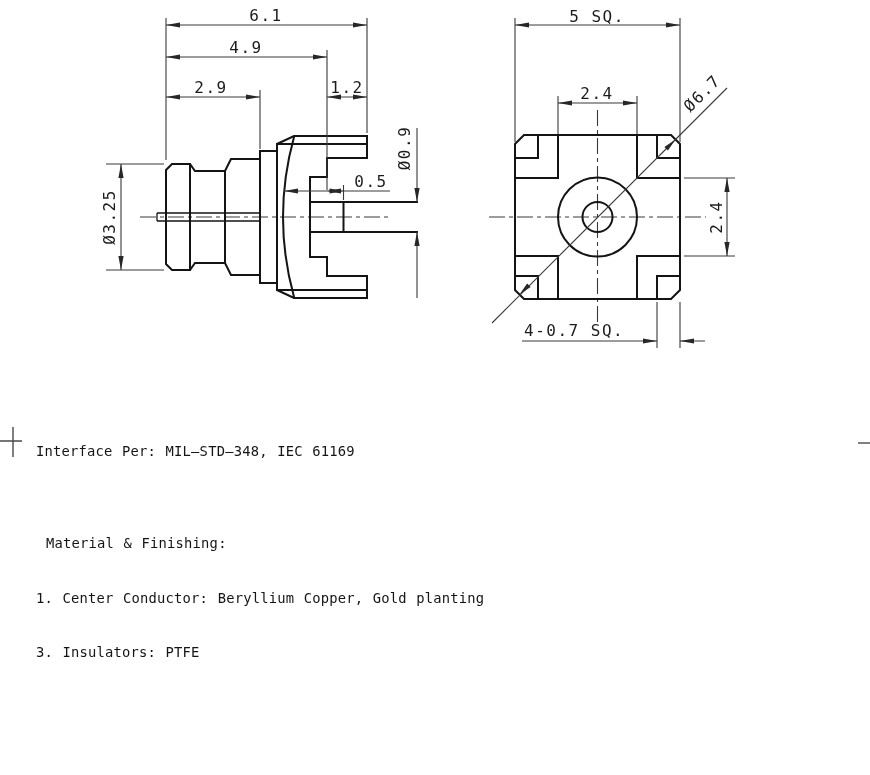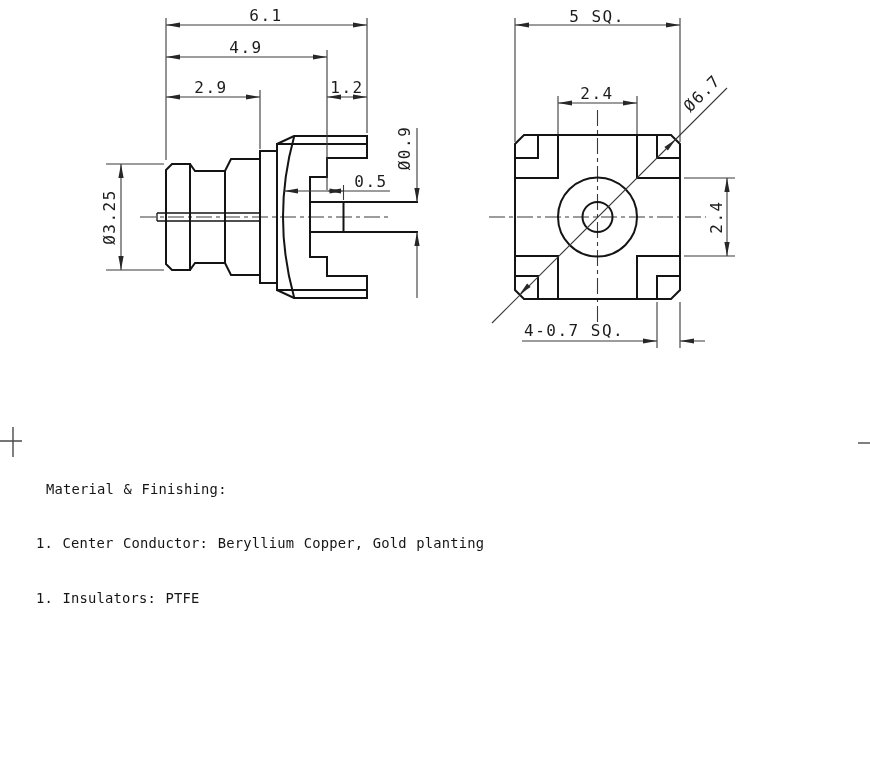--- a/index.html
+++ b/index.html
@@ -120,24 +120,25 @@
     <text x="706" y="97" text-anchor="middle" transform="rotate(-45 706 97)">Ø6.7</text>
     <text x="722" y="217" text-anchor="middle" transform="rotate(-90 722 217)">2.4</text>
     <text x="524" y="336" text-anchor="start">4-0.7 SQ.</text>
   </g>
 
   <path class="mark" d="M0 441 L22 441 M13 427 L13 457"></path>
   <path class="mark" d="M858 443 L870 443"></path>
 </svg>
 
 <div class="notes">
+  <div class="note-line">Interface Per: MIL—STD—348, IEC 61169</div>
 
   <div class="note-line mt-material">Material &amp; Finishing:</div>
   <div class="note-line">1. Center Conductor: Beryllium Copper, Gold planting</div>
-  <div class="note-line">1. Insulators: PTFE</div>
+  <div class="note-line">3. Insulators: PTFE</div>
   
 
   
   
   
   
   
   
   
   

